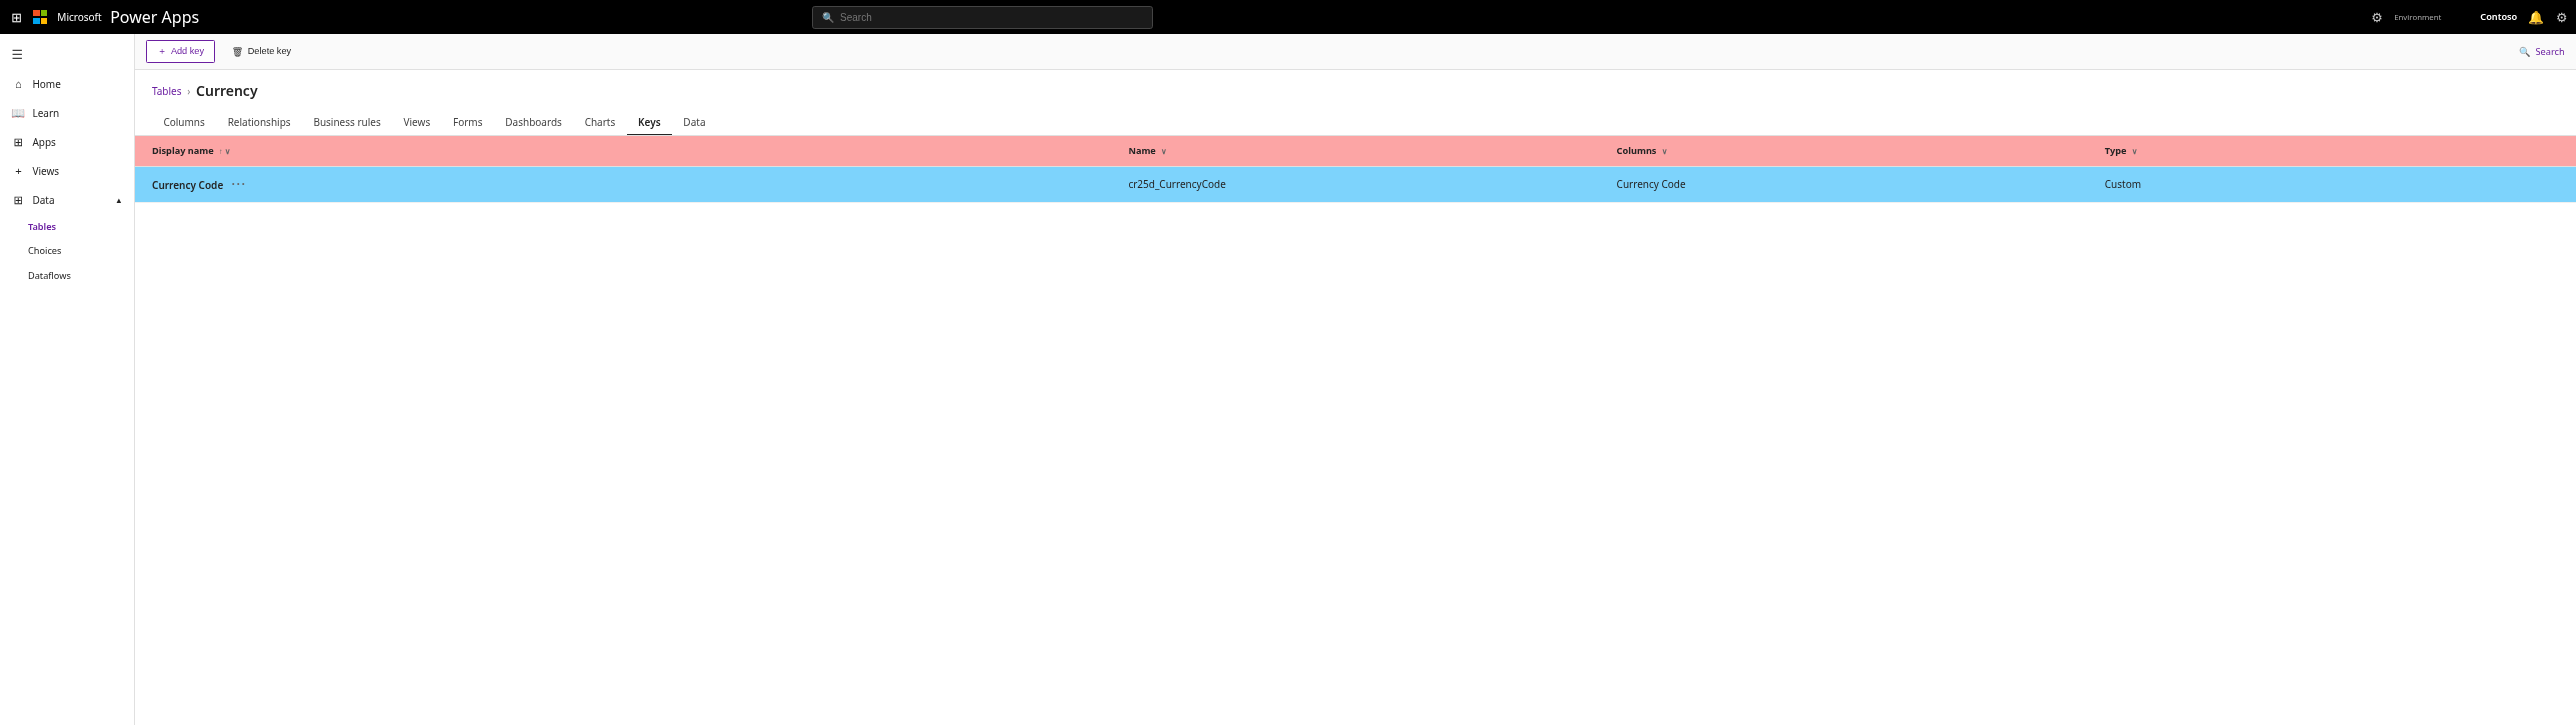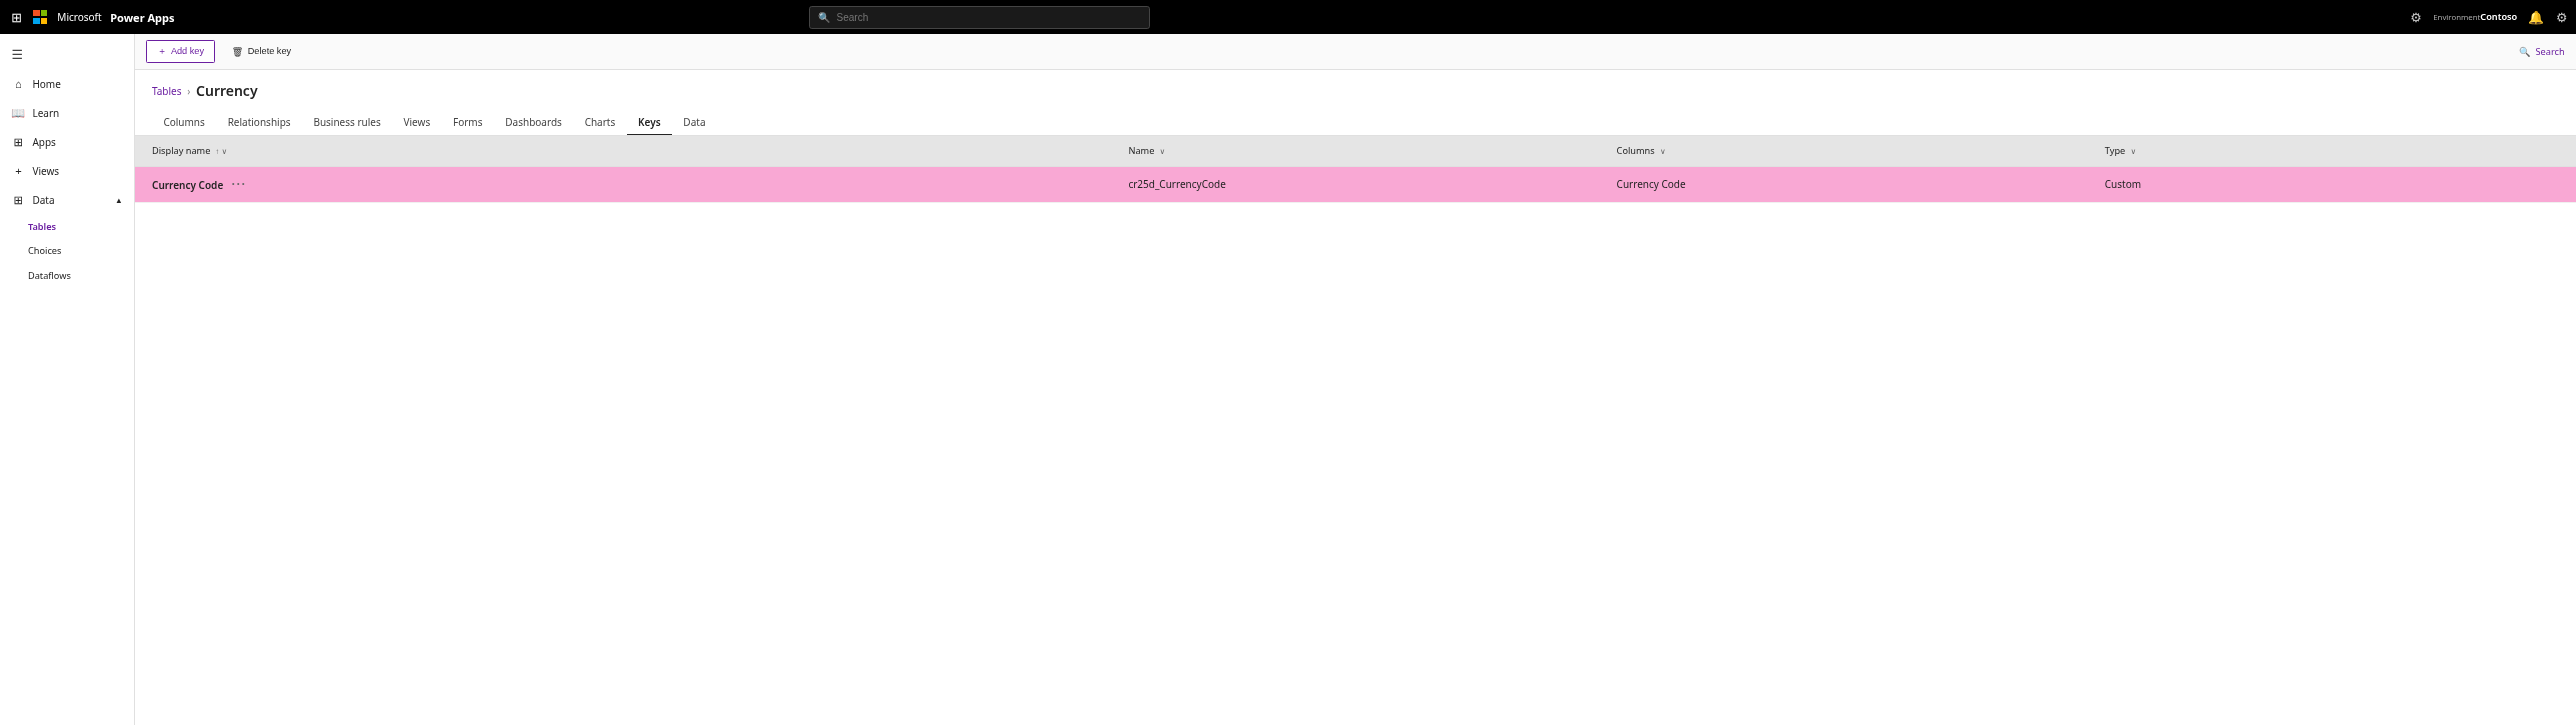--- a/index.html
+++ b/index.html
@@ -10,35 +10,35 @@
       display: flex; align-items: center; background: #000; color: #fff;
       height: 34px; padding: 0 8.5px; gap: 8.5px; flex-shrink: 0; z-index: 100;
     }
     .topbar-waffle { color: #fff; font-size: 12.8px; cursor: pointer; padding: 2.8px; }
     .topbar-logo { display: flex; align-items: center; gap: 10px; }
     .topbar-logo-squares { display: grid; grid-template-columns: 1fr 1fr; gap: 1.4px; width: 14px; height: 14px; }
     .topbar-logo-squares span:nth-child(1) { background: #f25022; }
     .topbar-logo-squares span:nth-child(2) { background: #7fba00; }
     .topbar-logo-squares span:nth-child(3) { background: #00a4ef; }
     .topbar-logo-squares span:nth-child(4) { background: #ffb900; }
-    .topbar-app-name { font-size: 11px; font-weight: 700; color: #fff; white-space: nowrap; }
+    .topbar-app-name { font-size: 16px; font-weight: 400; color: #fff; white-space: nowrap; }
     .topbar-search {
       flex: 1; max-width: 341px; margin: 0 auto;
       display: flex; align-items: center;
       background: #1a1a1a; border: 0.7px solid #444; border-radius: 2.8px;
       padding: 0 8.5px; height: 23px; gap: 5.7px; color: #ccc;
     }
     .topbar-search input {
       background: transparent; border: none; outline: none; color: #ccc;
       font-size: 10px; width: 100%;
     }
     .topbar-right { display: flex; align-items: center; gap: 11.4px; margin-left: auto; }
     .topbar-env { display: flex; flex-direction: row; align-items: flex-end; line-height: 1.2; }
     .topbar-env .env-label { font-size: 7.8px; color: #aaa; }
-    .topbar-env .env-name { font-size: 9.2px; color: #fff; font-weight: 600; }
+    .topbar-env .env-name { font-size: 9.2px; color: #fff; font-weight: 600; margin-left: 39px; }
     .topbar-icon { color: #ccc; font-size: 12.8px; cursor: pointer; }
 
     
     .body-wrapper { display: flex; flex: 1; overflow: hidden; }
 
     
     .sidebar {
       width: 135px; background: #fff; border-right: 0.7px solid #e0e0e0;
       display: flex; flex-direction: column; flex-shrink: 0; overflow-y: auto;
       padding-top: 5.7px;
@@ -103,26 +103,26 @@
       padding: 5.7px 11.4px; font-size: 10px; color: #444; cursor: pointer;
       border-bottom: 1.4px solid transparent; margin-bottom: -0.7px;
     }
     .tab.active { color: #242424; font-weight: 600; border-bottom: 1.4px solid #242424; }
 
     
     .table-area { flex: 1; overflow-y: auto; padding: 0; }
     .data-table { width: 100%; border-collapse: collapse; }
     .data-table thead tr { border-bottom: 0.7px solid #e0e0e0; }
     .data-table th {
-      padding: 8.5px 17px; text-align: left; font-size: 9.2px; font-weight: 400;
-      color: #242424; background: #e5e5e5; white-space: nowrap; cursor: pointer;
+      padding: 8.5px 17px; text-align: left; font-size: 9.2px; font-weight: 700;
+      color: #242424; background: #fca5a5; white-space: nowrap; cursor: pointer;
     }
     .data-table th .sort-icon { margin-left: 2.8px; color: #666; font-size: 7.8px; }
     .data-table tbody tr { border-bottom: 0.7px solid #f0f0f0; }
-    .data-table tbody tr.selected { background: #f9a8d4; margin-left: 32px; }
+    .data-table tbody tr.selected { background: #7dd3fc; margin-left: 32px; }
     .data-table td { padding: 8.5px 17px; font-size: 10px; color: #242424; }
     .data-table td.bold { font-weight: 600; }
     .row-menu { color: #666; font-size: 12.8px; cursor: pointer; padding: 0 5.7px; letter-spacing: 1.4px; }
 
     .col-display { width: 40%; }
     .col-name { width: 20%; }
     .col-columns { width: 20%; }
     .col-type { width: 20%; }
   </style>
 </head>

